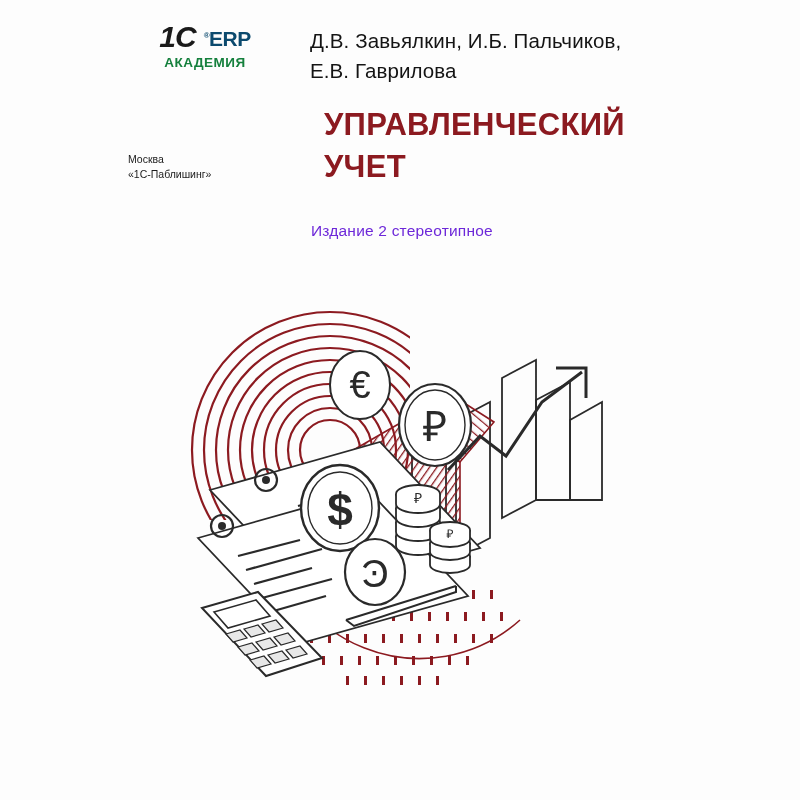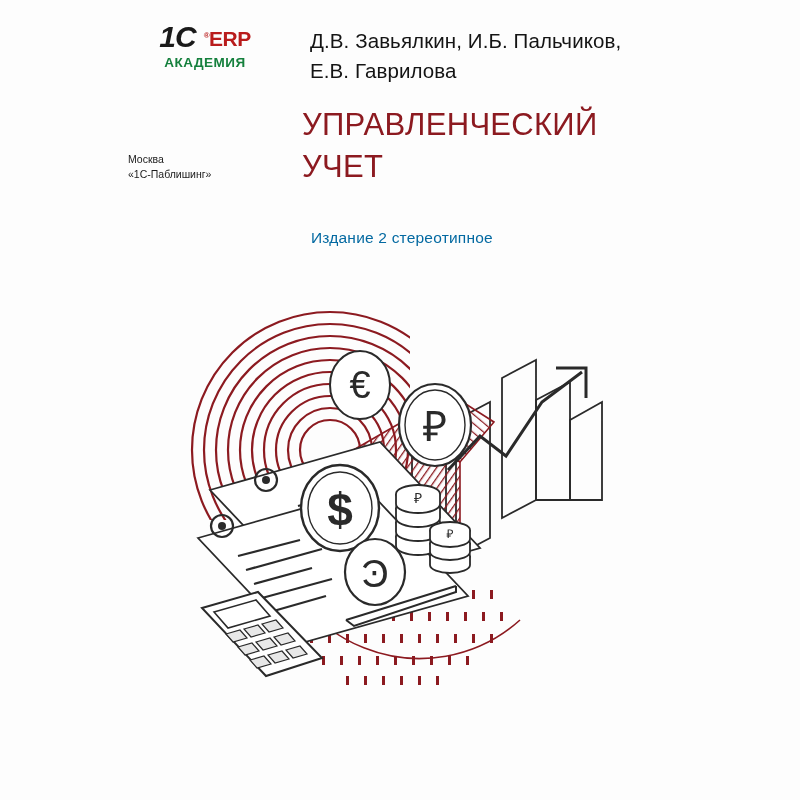--- a/index.html
+++ b/index.html
@@ -41,21 +41,21 @@
     font-size: 30px;
     letter-spacing: -1px;
     color: #1a1a1a;
     line-height: 28px;
     font-style: italic;
   }
   .logo-erp {
     font-family: "Liberation Sans", sans-serif;
     font-weight: bold;
     font-size: 21px;
-    color: #b91c1c;
+    color: #0c4a6e;
     line-height: 21px;
     letter-spacing: -0.5px;
   }
   .logo-reg {
     font-size: 8px;
     vertical-align: super;
     font-weight: bold;
   }
   .logo-academy {
     margin-top: 3px;
@@ -86,39 +86,39 @@
     width: 420px;
     font-size: 20.5px;
     color: #141414;
     line-height: 30px;
     letter-spacing: 0.1px;
   }
 
   
   .title {
     position: absolute;
-    left: 302px;
+    left: 324px;
     top: 104px;
     width: 430px;
     color: #8c1a20;
-    font-weight: normal;
+    font-weight: bold;
     font-size: 31px;
     line-height: 42px;
     letter-spacing: 0.3px;
   }
   .title .line2 { display: block; }
 
   
   .edition {
     position: absolute;
     left: 311px;
-    top: 229px;
+    top: 222px;
     width: 430px;
     font-size: 15.5px;
-    color: #0369a1;
+    color: #6d28d9;
     letter-spacing: 0.2px;
   }
 
   
   .illustration {
     position: absolute;
     left: 150px;
     top: 290px;
     width: 520px;
     height: 440px;

